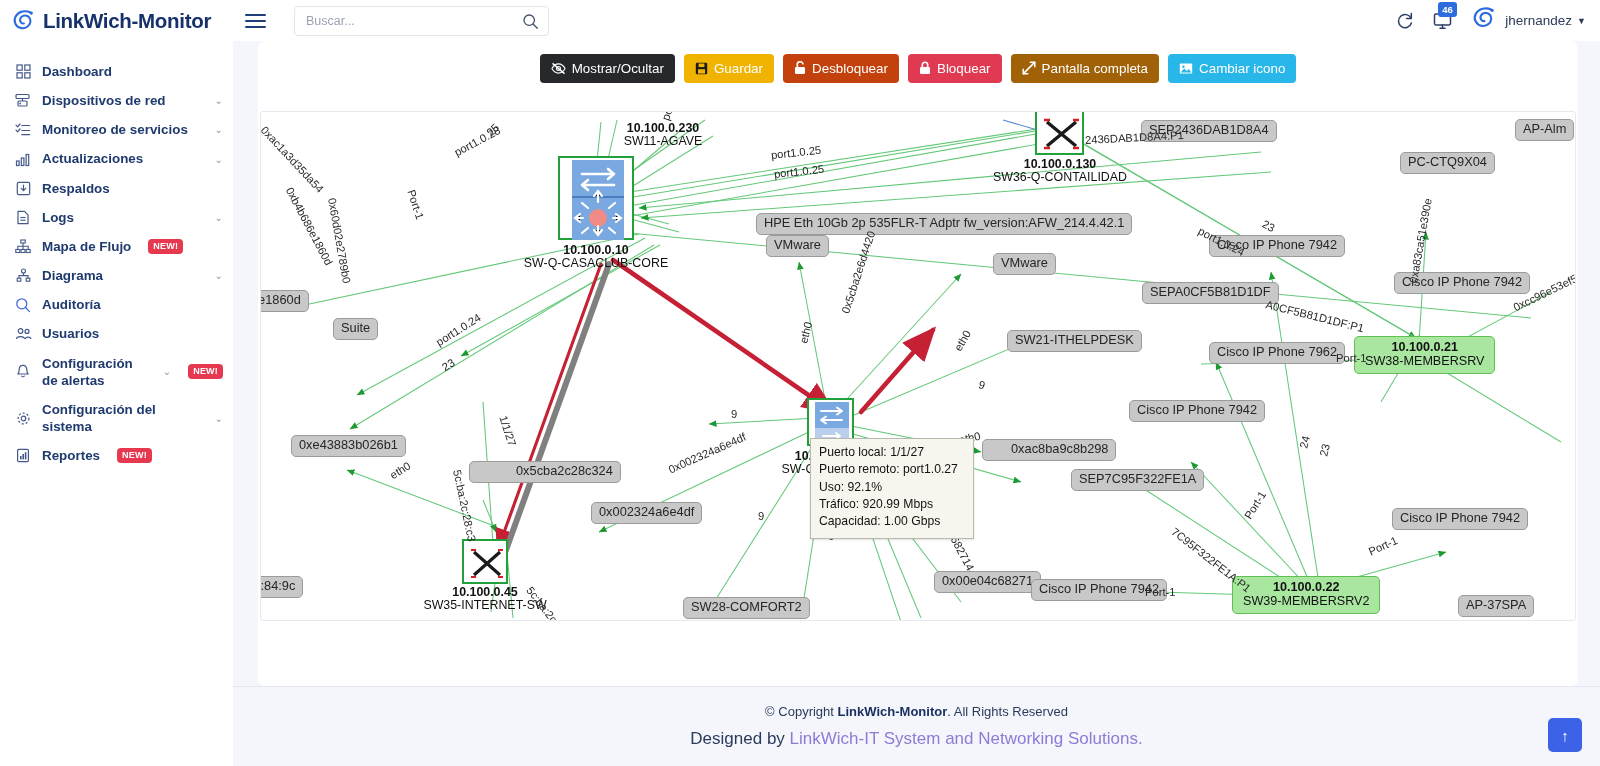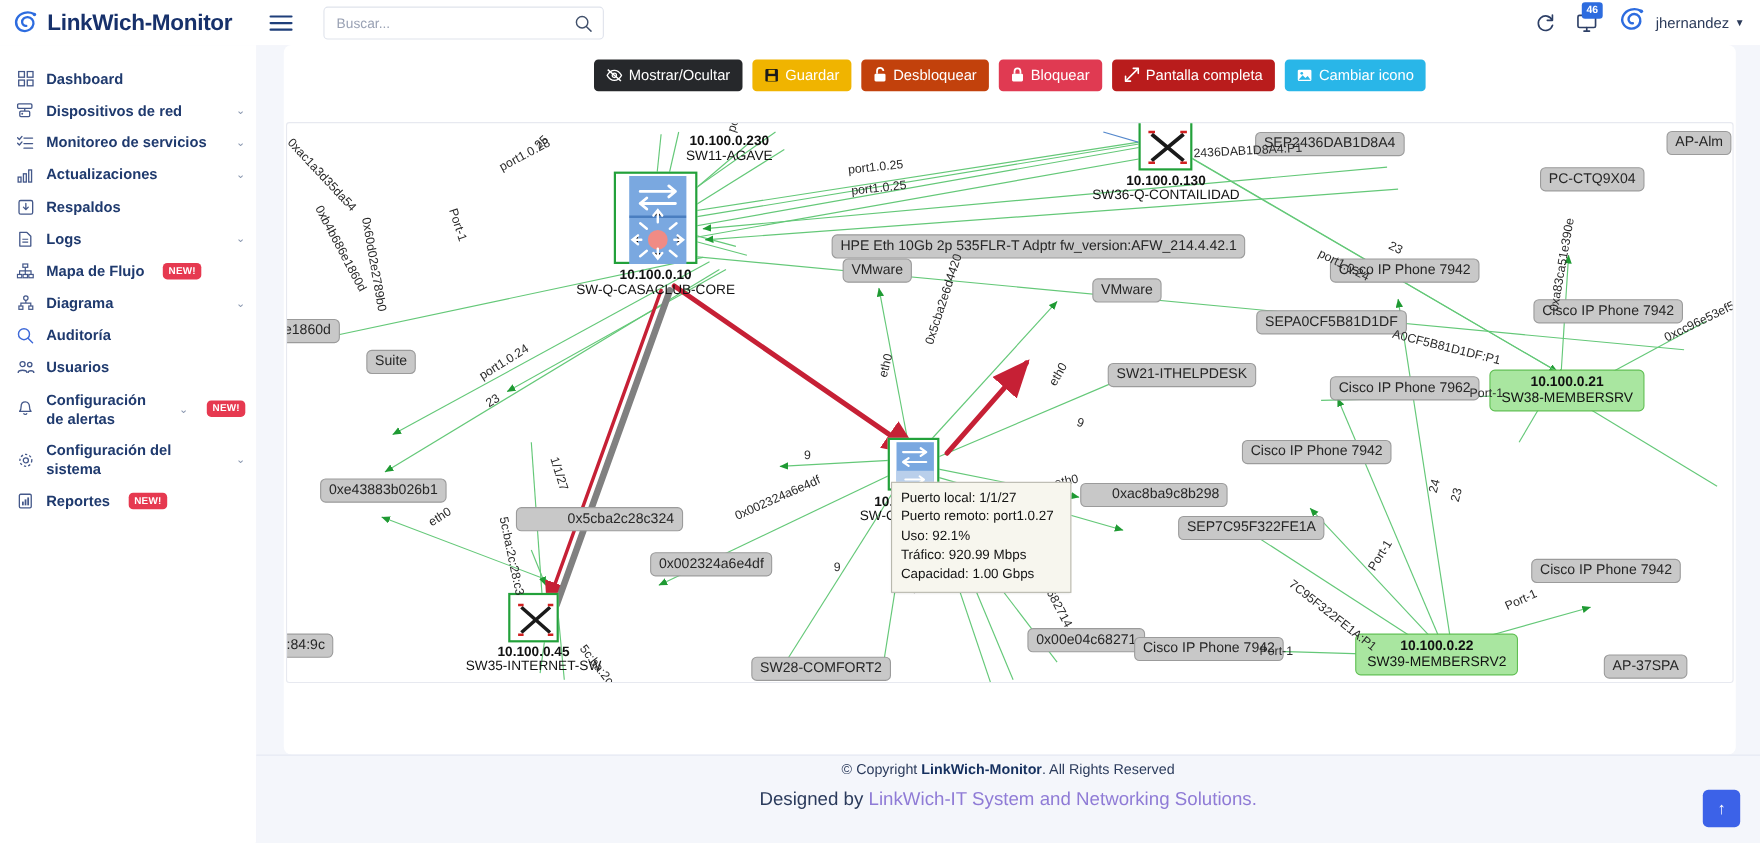--- a/index.html
+++ b/index.html
@@ -139,21 +139,21 @@
     line-height: 1.42; font-family: "Liberation Sans", sans-serif;
     z-index: 20; box-shadow: 0 1px 2px rgba(0,0,0,.12);
   }
 
   .devicebox { position: absolute; border: 2px solid #22a13a; background: #fff; }
 
   
   #footer {
     position: absolute; left: 233px; top: 686px; width: 1367px; height: 80px;
     border-top: 1px solid #e4e8f2; background: #f4f6fb;
-    text-align: center; padding-top: 5px;
+    text-align: center; padding-top: 17px;
   }
   #footer .l1 { font-size: 13px; color: #2b3b5c; }
   #footer .l1 b { color: #15305f; }
   #footer .l2 { font-size: 17px; color: #2b3b5c; margin-top: 10px; }
   #footer .l2 a { color: #8f7bd6; text-decoration: none; }
   #totop {
     position: absolute; right: 18px; bottom: 14px; width: 34px; height: 34px;
     background: #3c62e8; border-radius: 5px; color: #fff;
     display: flex; align-items: center; justify-content: center;
     font-size: 15px; cursor: pointer;
@@ -416,21 +416,21 @@
       <button class="tb-btn" style="background:#e03a52">
         <span class="tbi">
           <svg width="12" height="14" viewBox="0 0 12 14">
             <rect x="1" y="6" width="10" height="7" rx="1.2" fill="#fff"></rect>
             <path d="M3.3 6 L3.3 3.9 A2.7 2.7 0 0 1 8.7 3.9 L8.7 6" fill="none" stroke="#fff" stroke-width="1.6"></path>
           </svg>
         </span>
         <span>Bloquear</span>
       </button>
 
-      <button class="tb-btn" style="background:#b91c1c">
+      <button class="tb-btn" style="background:#a16207">
         <span class="tbi">
           <svg width="14" height="14" viewBox="0 0 14 14">
             <path d="M8.3 1.2 L12.8 1.2 L12.8 5.7" fill="none" stroke="#fff" stroke-width="1.5" stroke-linecap="round" stroke-linejoin="round"></path>
             <path d="M5.7 12.8 L1.2 12.8 L1.2 8.3" fill="none" stroke="#fff" stroke-width="1.5" stroke-linecap="round" stroke-linejoin="round"></path>
             <line x1="12.6" y1="1.4" x2="1.4" y2="12.6" stroke="#fff" stroke-width="1.5" stroke-linecap="round"></line>
           </svg>
         </span>
         <span>Pantalla completa</span>
       </button>
 

